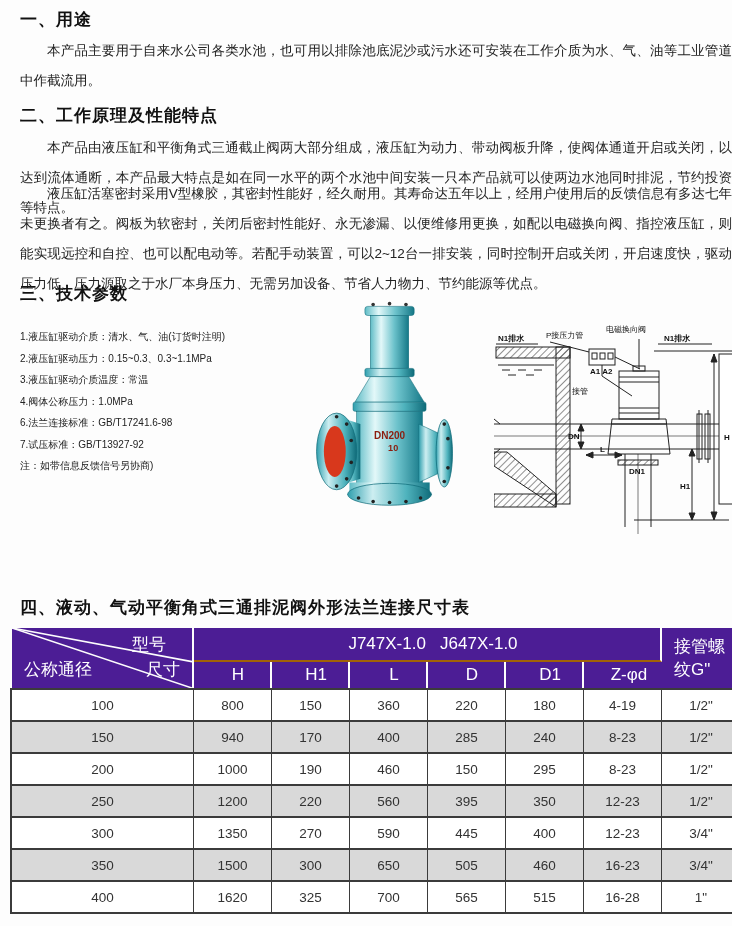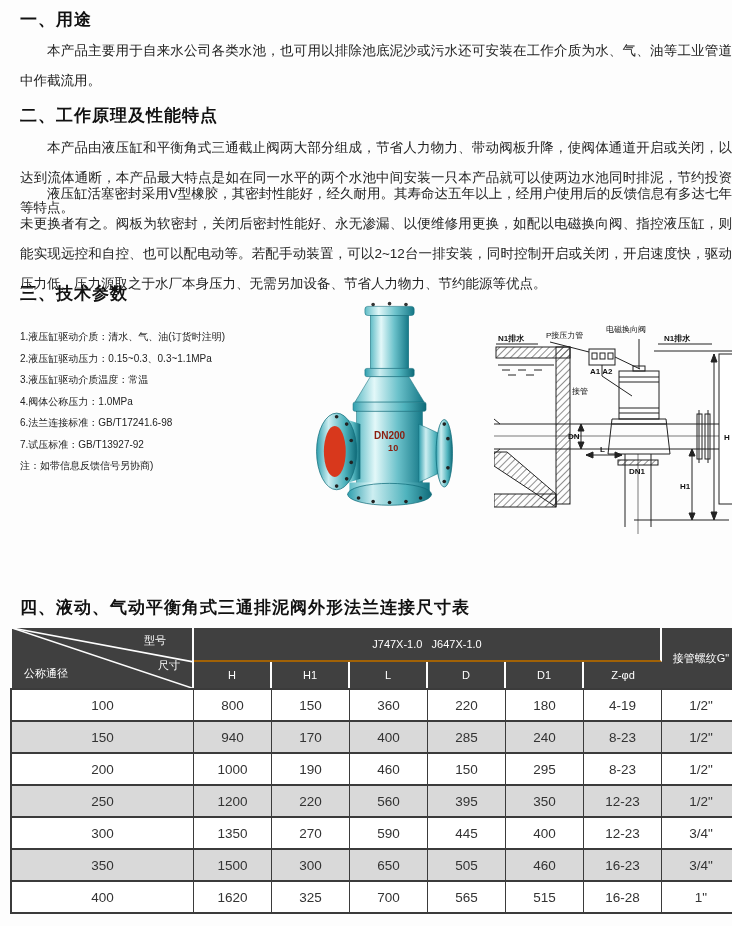--- a/index.html
+++ b/index.html
@@ -6,21 +6,21 @@
   body{font-family:"Liberation Sans","DejaVu Sans",sans-serif;color:#222;}
   #page{position:relative;width:732px;height:926px;background:#fdfdfd;overflow:hidden;}
   .sec-title{position:absolute;left:20px;font-size:17px;font-weight:bold;color:#111;letter-spacing:1px;}
   .para{position:absolute;left:20px;width:712px;font-size:13.5px;line-height:30px;color:#222;text-align:justify;}
   .indent{text-indent:2em;}
   .tech-list{position:absolute;left:20px;top:326px;width:300px;font-size:10px;line-height:21.5px;color:#222;}
   .tech-list div{white-space:nowrap;}
   
   .tbl{position:absolute;left:10px;top:628px;width:732px;}
   .thead{display:grid;grid-template-columns:182px repeat(6,78px) 78px;grid-template-rows:34px 26px;width:728px;margin-left:2px;}
-  .thead .hc{background:#404040;color:#fff;font-size:11px;display:flex;align-items:center;justify-content:center;border-right:2px solid #fdfdfd;box-sizing:border-box;}
+  .thead .hc{background:#4c1d95;color:#fff;font-size:17px;display:flex;align-items:center;justify-content:center;border-right:2px solid #fdfdfd;box-sizing:border-box;padding-left:12px;}
   .thead .hc:last-of-type{border-right:none;text-align:right;}
   .corner{grid-row:1/3;grid-column:1;position:relative;}
   .model{grid-column:2/8;grid-row:1;border-bottom:2px solid #a16207;white-space:pre;}
   .thread{grid-column:8;grid-row:1/3;border-right:none !important;}
   .corner svg{position:absolute;inset:0;width:100%;height:100%;}
   .c-top{position:absolute;top:5px;right:26px;}
   .c-mid{position:absolute;top:30px;right:12px;}
   .c-bot{position:absolute;bottom:7px;left:12px;}
   .tb{border:2px solid #3b3b3b;width:728px;background:#fff;}
   .trow{display:grid;grid-template-columns:182px repeat(6,78px) 1fr;height:30px;border-bottom:2px solid #3b3b3b;}
@@ -34,21 +34,21 @@
 </style>
 </head>
 <body>
 
 <div id="page">
 
   <div class="sec-title" style="top:8px;">一、用途</div>
   <div class="para indent" style="top:36px;">本产品主要用于自来水公司各类水池，也可用以排除池底泥沙或污水还可安装在工作介质为水、气、油等工业管道中作截流用。</div>
 
   <div class="sec-title" style="top:104px;">二、工作原理及性能特点</div>
-  <div class="para indent" style="top:133px;">本产品由液压缸和平衡角式三通截止阀两大部分组成，节省人力物力、带动阀板升降，使阀体通道开启或关闭，以达到流体通断，本产品最大特点是如在同一水平的两个水池中间安装一只本产品就可以使两边水池同时排泥，节约投资等特点。</div>
+  <div class="para indent" style="top:133px;">本产品由液压缸和平衡角式三通截止阀两大部分组成，液压缸为动力、带动阀板升降，使阀体通道开启或关闭，以达到流体通断，本产品最大特点是如在同一水平的两个水池中间安装一只本产品就可以使两边水池同时排泥，节约投资等特点。</div>
   <div class="para indent" style="top:179px;">液压缸活塞密封采用V型橡胶，其密封性能好，经久耐用。其寿命达五年以上，经用户使用后的反馈信息有多达七年未更换者有之。阀板为软密封，关闭后密封性能好、永无渗漏、以便维修用更换，如配以电磁换向阀、指控液压缸，则能实现远控和自控、也可以配电动等。若配手动装置，可以2~12台一排安装，同时控制开启或关闭，开启速度快，驱动压力低、压力源取之于水厂本身压力、无需另加设备、节省人力物力、节约能源等优点。</div>
 
   <div class="sec-title" style="top:282px;">三、技术参数</div>
   <div class="tech-list">
     <div>1.液压缸驱动介质：清水、气、油(订货时注明)</div>
     <div>2.液压缸驱动压力：0.15~0.3、0.3~1.1MPa</div>
     <div>3.液压缸驱动介质温度：常温</div>
     <div>4.阀体公称压力：1.0MPa</div>
     <div>6.法兰连接标准：GB/T17241.6-98</div>
     <div>7.试压标准：GB/T13927-92</div>

